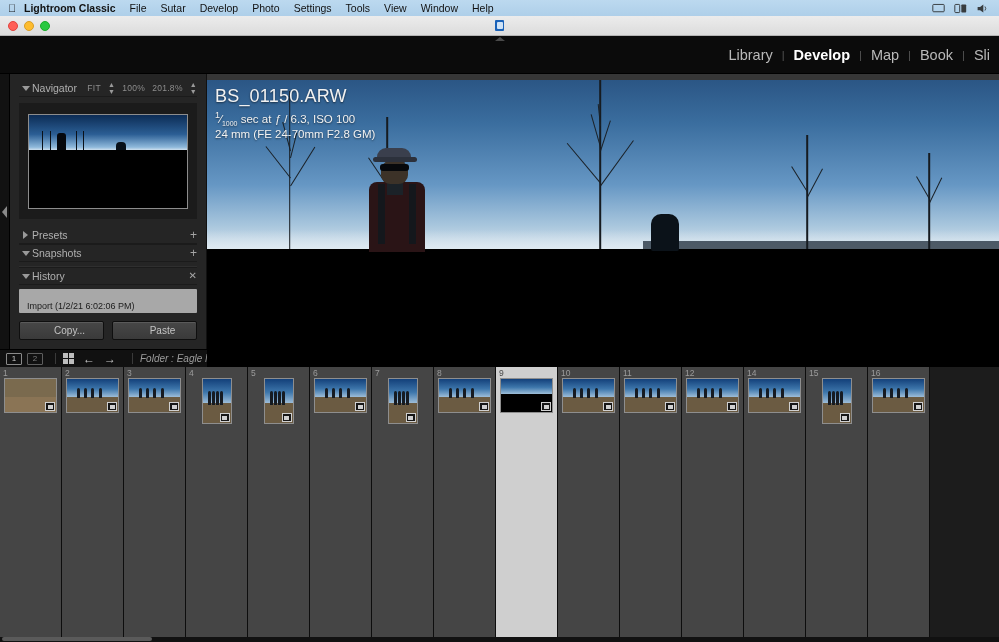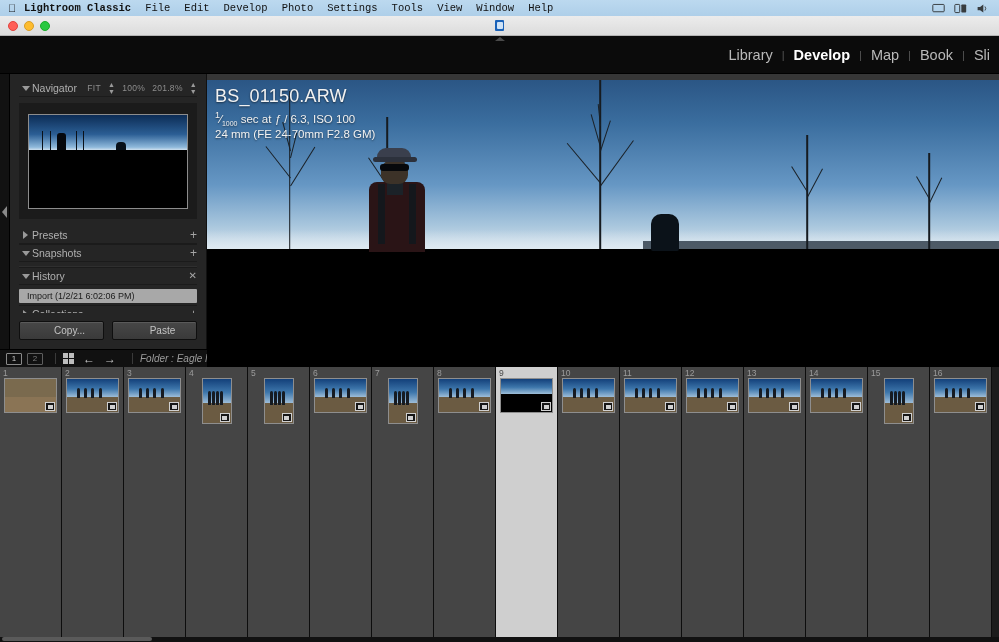--- a/index.html
+++ b/index.html
@@ -3,21 +3,21 @@
 <meta charset="utf-8">
 <style>
   * { margin:0; padding:0; box-sizing:border-box; }
   html,body { width:999px; height:642px; overflow:hidden; background:#000;
     font-family:"Liberation Sans", sans-serif; }
 
   
   .menubar { height:16px; background:linear-gradient(#bcd9ef,#aecfe9);
     display:flex; align-items:center; padding:0 6px; font-size:10px; color:#111; }
   .apple-logo { width:12px; text-align:center; font-size:11px; line-height:1; color:#111; }
-  .menubar .mi { padding:0 7px; font-size:10.5px; white-space:nowrap;font-family:Liberation Mono, monospace; }
+  .menubar .mi { padding:0 7px; font-size:10.5px; white-space:nowrap; }
   .menubar .app-name { font-weight:bold; padding-left:6px; }
   .mb-right { margin-left:auto; display:flex; align-items:center; gap:9px; padding-right:4px; }
   .mb-ic { width:13px; height:11px; opacity:.85; display:block; }
 
   
   .titlebar { height:20px; background:linear-gradient(#ececec,#dcdcdc);
     border-bottom:1px solid #b4b4b4; display:flex; align-items:center;
     position:relative; }
   .traffic { display:flex; gap:6px; padding-left:8px; }
   .tl { width:10px; height:10px; border-radius:50%; display:block; }
@@ -86,21 +86,21 @@
   .nav-ground { position:absolute; left:0; right:0; top:38%; bottom:0; background:#000; }
   .nav-sil { position:absolute; left:18%; top:20%; width:9px; height:18%;
     background:#05080d; border-radius:3px 3px 0 0; }
   .nav-sil2 { position:absolute; left:55%; top:30%; width:10px; height:8%;
     background:#081019; border-radius:4px 4px 0 0; }
   .nav-tree { position:absolute; top:18%; width:1px; height:20%; background:#0b1118; }
 
   .prow { border-bottom:1px solid #1b1b1b; }
   .sep-line { height:1px; background:#2f2f2f; margin:4px 0 0 0; }
   .history-item { margin:4px 0 2px 0; background:#a8a8a8; color:#1b1b1b;
-    font-size:9px; padding:2px 0 2px 8px; border-radius:1px; }
+    font-size:9px; padding:12px 0 2px 8px; border-radius:1px; }
 
   .leftfoot { padding:8px 9px 9px 9px; display:flex; gap:8px; }
   .btn { flex:1; height:19px; border:1px solid #0f0f0f;
     background:linear-gradient(#474747,#3a3a3a); color:#c4c4c4; font-size:10px;
     display:flex; align-items:center; justify-content:center; border-radius:2px;
     box-shadow:inset 0 1px 0 #5a5a5a;padding-left:16px; }
 
   
   .center { flex:1; display:flex; flex-direction:column; background:#343434;
     min-width:0; }
@@ -219,21 +219,21 @@
   .fs-thumb-bar { position:absolute; left:2px; bottom:1px; height:4px; width:150px;
     background:#5a5a5a; border-radius:2px; }
 </style>
 </head>
 <body>
 
 <div class="menubar">
   <div class="apple-logo"></div>
   <div class="mi app-name">Lightroom Classic</div>
   <div class="mi">File</div>
-  <div class="mi">Edit</div>
+  <div class="mi">Sutar</div>
   <div class="mi">Develop</div>
   <div class="mi">Photo</div>
   <div class="mi">Settings</div>
   <div class="mi">Tools</div>
   <div class="mi">View</div>
   <div class="mi">Window</div>
   <div class="mi">Help</div>
   <div class="mb-right">
     <svg class="mb-ic" viewBox="0 0 16 12">
       <rect x="1" y="1" width="14" height="9" rx="1" fill="none" stroke="#222" stroke-width="1.2"></rect>
@@ -662,34 +662,20 @@
           <div style="position: absolute; background: rgb(22, 27, 34); width: 3px; height: 30%; bottom: 42%; left: 20%; border-radius: 2px 2px 0px 0px;"></div>
           <div style="position: absolute; background: rgb(22, 27, 34); width: 3px; height: 30%; bottom: 42%; left: 34%; border-radius: 2px 2px 0px 0px;"></div>
           <div style="position: absolute; background: rgb(22, 27, 34); width: 3px; height: 30%; bottom: 42%; left: 48%; border-radius: 2px 2px 0px 0px;"></div>
           <div style="position: absolute; background: rgb(22, 27, 34); width: 3px; height: 30%; bottom: 42%; left: 62%; border-radius: 2px 2px 0px 0px;"></div>
           <span class="badge">
             <i></i>
           </span>
         </div>
       </div>
       <div class="cell">
-        <span class="num">13</span>
-        <div class="thumb land">
-          <div class="t-sky"></div>
-          <div class="t-gnd"></div>
-          <div style="position: absolute; background: rgb(22, 27, 34); width: 3px; height: 30%; bottom: 42%; left: 20%; border-radius: 2px 2px 0px 0px;"></div>
-          <div style="position: absolute; background: rgb(22, 27, 34); width: 3px; height: 30%; bottom: 42%; left: 34%; border-radius: 2px 2px 0px 0px;"></div>
-          <div style="position: absolute; background: rgb(22, 27, 34); width: 3px; height: 30%; bottom: 42%; left: 48%; border-radius: 2px 2px 0px 0px;"></div>
-          <div style="position: absolute; background: rgb(22, 27, 34); width: 3px; height: 30%; bottom: 42%; left: 62%; border-radius: 2px 2px 0px 0px;"></div>
-          <span class="badge">
-            <i></i>
-          </span>
-        </div>
-      </div>
-      <div class="cell">
         <span class="num">14</span>
         <div class="thumb land">
           <div class="t-sky"></div>
           <div class="t-gnd"></div>
           <div style="position: absolute; background: rgb(22, 27, 34); width: 3px; height: 30%; bottom: 42%; left: 20%; border-radius: 2px 2px 0px 0px;"></div>
           <div style="position: absolute; background: rgb(22, 27, 34); width: 3px; height: 30%; bottom: 42%; left: 34%; border-radius: 2px 2px 0px 0px;"></div>
           <div style="position: absolute; background: rgb(22, 27, 34); width: 3px; height: 30%; bottom: 42%; left: 48%; border-radius: 2px 2px 0px 0px;"></div>
           <div style="position: absolute; background: rgb(22, 27, 34); width: 3px; height: 30%; bottom: 42%; left: 62%; border-radius: 2px 2px 0px 0px;"></div>
           <span class="badge">
             <i></i>

